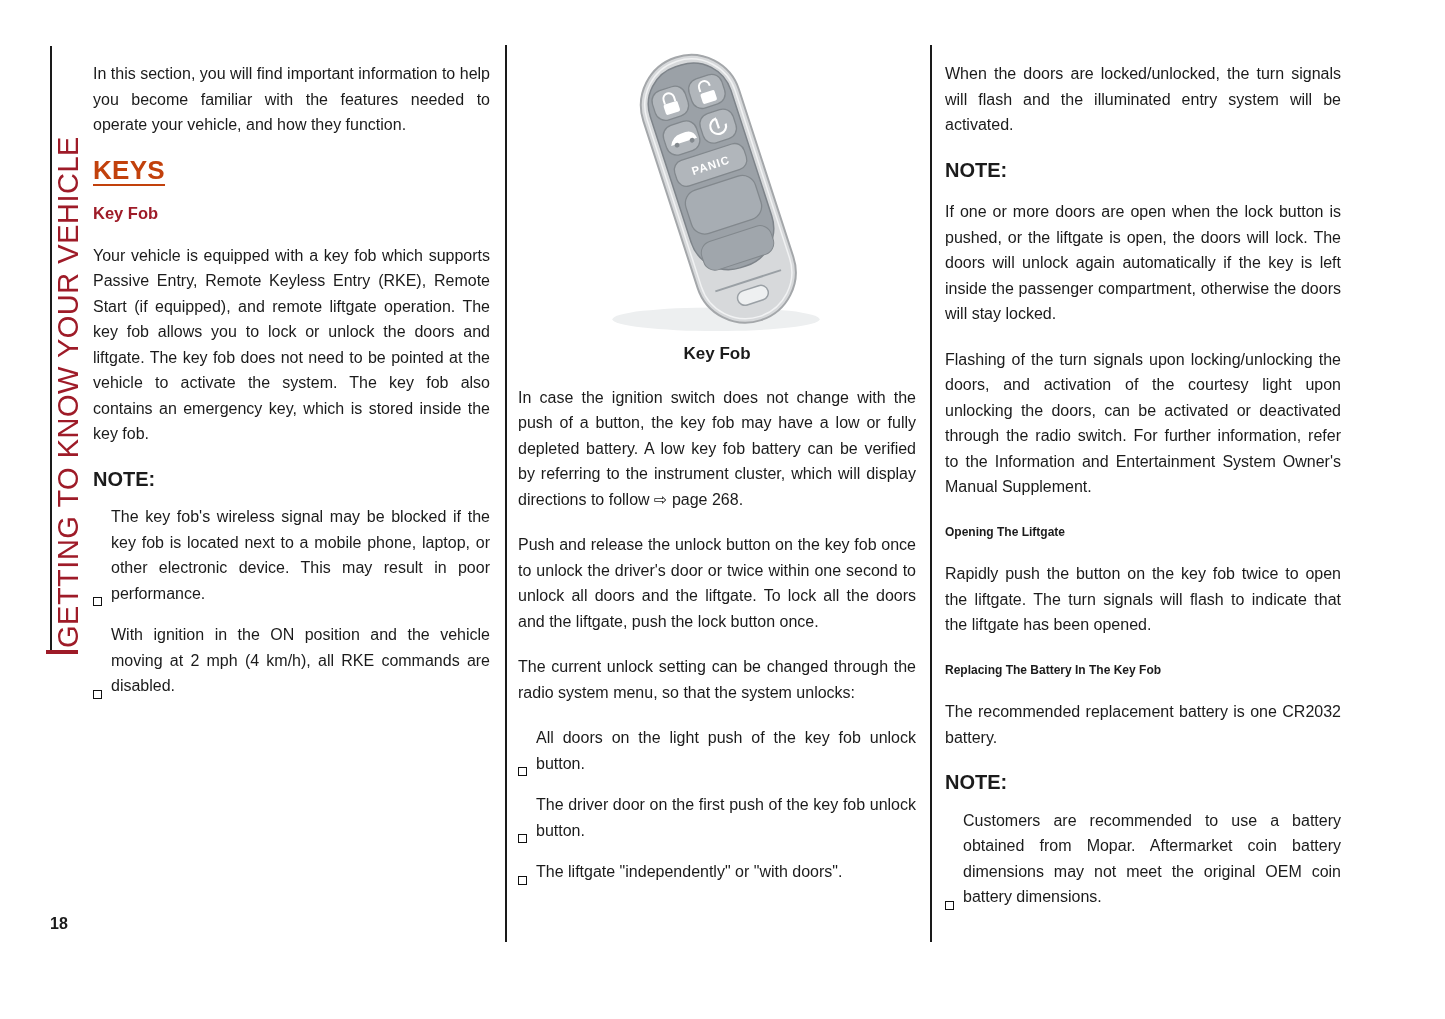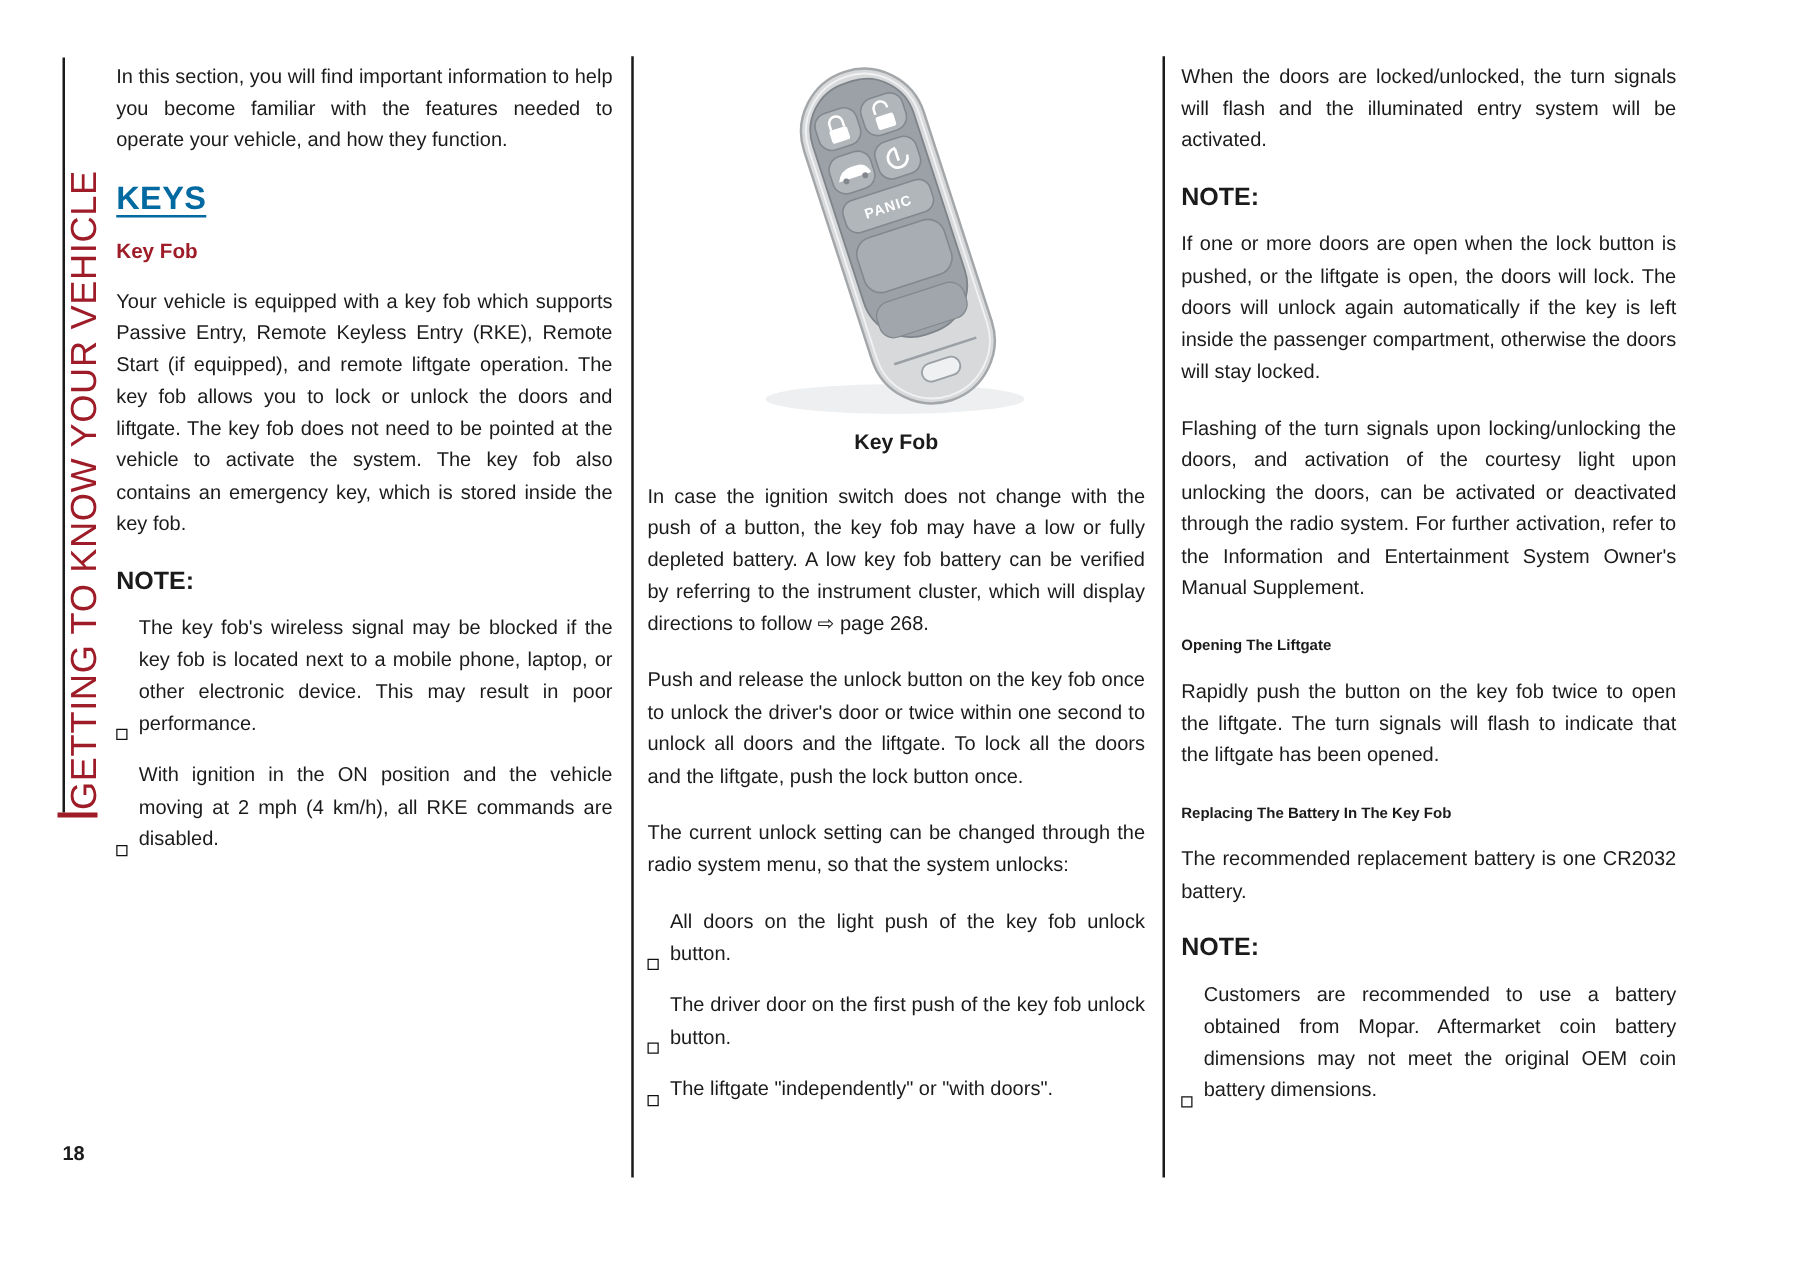--- a/index.html
+++ b/index.html
@@ -37,24 +37,24 @@
   
   .col-divider { position: absolute; top: 45px; width: 2px; height: 897px; background: #1a1a1a; }
   .divider-1 { left: 505px; }
   .divider-2 { left: 930px; }
 
   
   .col { position: absolute; top: 45px; font-size: 16px; line-height: 25.5px; }
   .col-1 { left: 93px;  width: 397px; }
   .col-2 { left: 518px; width: 398px; }
   .col-3 { left: 945px; width: 396px; }
-  .col p { margin: 4px 0 20px; text-align: justify; }
+  .col p { margin: 16px 0 20px; text-align: justify; }
 
   .keys-heading {
-    color: #0369a1; font-size: 26px; font-weight: bold;
+    color: #c2410c; font-size: 26px; font-weight: bold;
     text-decoration: underline; text-underline-offset: 5px;
     text-decoration-thickness: 2px;
     margin: 2px 0 18px; letter-spacing: 0.3px;
   }
   .red-subheading { color: #9e1b28; font-size: 16.5px; font-weight: bold; margin: 0 0 14px; }
   .note-label { font-weight: bold; font-size: 20px; margin: 4px 0 12px; }
   .black-heading { font-weight: bold; font-size: 12px; margin: 4px 0 12px; text-align: left; }
 
   .bullet { display: flex; gap: 9px; margin: 0 0 16px; align-items: flex-end; }
   .bullet-box { width: 9px; height: 9px; border: 1.7px solid #111; margin-top: 7px; flex: none; }
@@ -162,21 +162,21 @@
   </div>
 </div>
 
 <div class="col col-3">
   <p>When the doors are locked/unlocked, the turn signals will flash and the illuminated entry system will be activated.</p>
 
   <div class="note-label">NOTE:</div>
 
   <p>If one or more doors are open when the lock button is pushed, or the liftgate is open, the doors will lock. The doors will unlock again automatically if the key is left inside the passenger compartment, otherwise the doors will stay locked.</p>
 
-  <p>Flashing of the turn signals upon locking/unlocking the doors, and activation of the courtesy light upon unlocking the doors, can be activated or deactivated through the radio system. For further activation, refer to the Information and Entertainment System Owner's Manual Supplement.</p>
+  <p>Flashing of the turn signals upon locking/unlocking the doors, and activation of the courtesy light upon unlocking the doors, can be activated or deactivated through the radio switch. For further information, refer to the Information and Entertainment System Owner's Manual Supplement.</p>
 
   <div class="black-heading">Opening The Liftgate</div>
 
   <p>Rapidly push the button on the key fob twice to open the liftgate. The turn signals will flash to indicate that the liftgate has been opened.</p>
 
   <div class="black-heading">Replacing The Battery In The Key Fob</div>
 
   <p>The recommended replacement battery is one CR2032 battery.</p>
 
   <div class="note-label">NOTE:</div>

